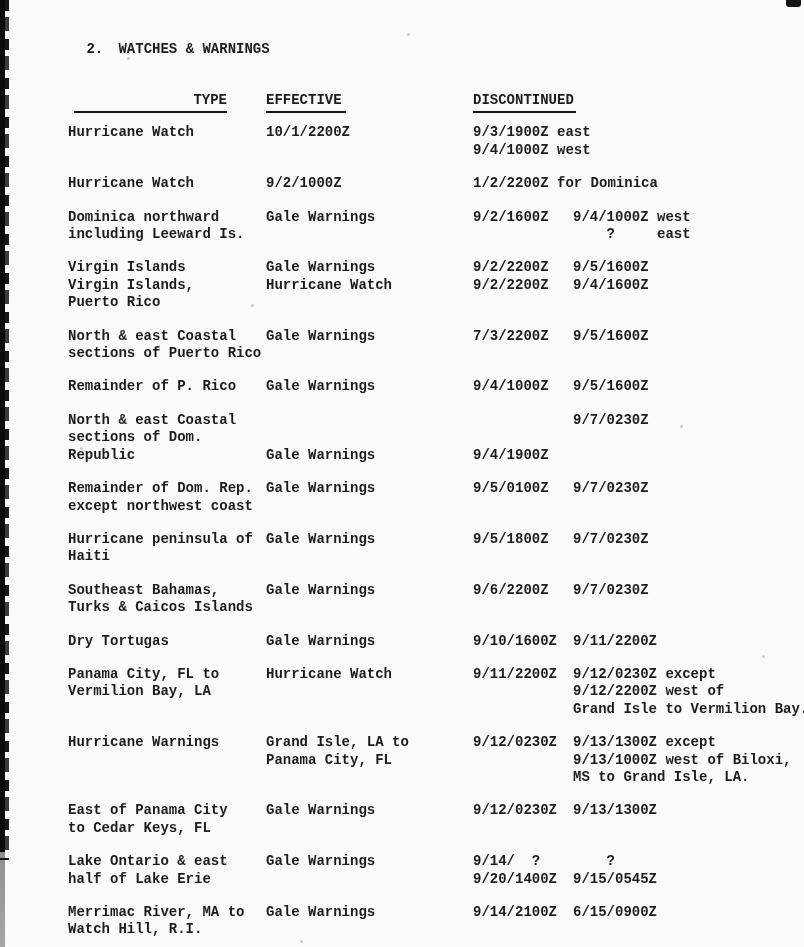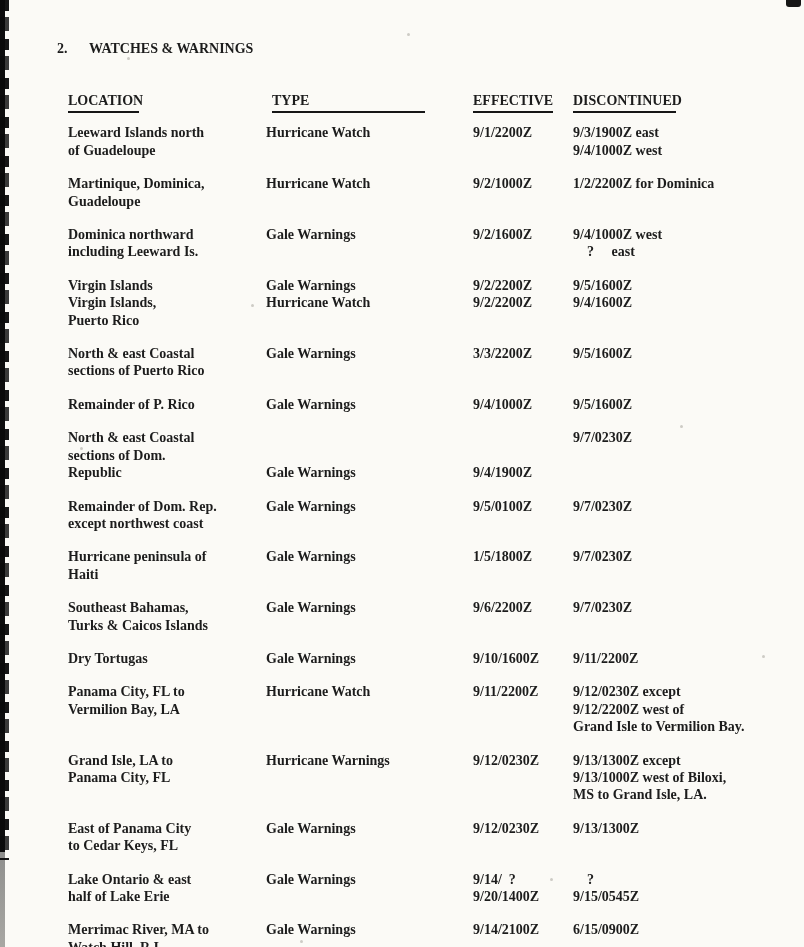--- a/index.html
+++ b/index.html
@@ -6,21 +6,21 @@
   body {
     width: 804px; height: 947px;
     background: #fbfaf6;
     overflow: hidden;
     position: relative;
     font-family: "Liberation Mono", "DejaVu Sans Mono", monospace;
     font-weight: bold;
     font-size: 14px;
     color: #1c1c1c;
   }
-  .page { position: relative; width: 680px; height: 947px; font-family: Liberation Serif, serif; }
+  .page { position: relative; width: 680px; height: 947px; }
 
   
   .scan-strip {
     position: absolute; left: 0; top: 0; width: 5px; height: 947px;
     background: linear-gradient(180deg, #0d0d0d 0px, #0d0d0d 852px, #8f8f8d 852px, #a8a7a3 947px);
   }
   .scan-strip-jagged {
     position: absolute; left: 0; top: 0; width: 9px; height: 860px;
     background:
       repeating-linear-gradient(180deg,
@@ -48,21 +48,21 @@
     align-items: start;
   }
   .thead { margin-bottom: 11px; }
   .hdr span {
     display: inline-block;
     border-bottom: 2px solid #161616;
     padding-bottom: 2px;
     line-height: 17.4px;
   }
   .hdr-location span { width: 71px; }
-  .hdr-type span { width: 153px; margin-left: 6px; text-align: left; }
+  .hdr-type span { width: 153px; margin-left: 6px; text-align: right; }
   .hdr-effective span { width: 80px; }
   .hdr-discontinued span { width: 103px; }
 
   .data-row { margin-bottom: 16px; }
   .cell { white-space: pre; line-height: 17.4px; }
 </style>
 </head>
 <body>
 
 <div class="page">
@@ -82,39 +82,34 @@
 
   <div class="content">
 
     <div class="title-row">
       <span class="title-num">2.</span><span>WATCHES &amp; WARNINGS</span>
     </div>
 
     <div class="tbl">
 
       <div class="row thead">
-        <div class="hdr hdr-location"><span>LOCATION</span></div>
         <div class="hdr hdr-type"><span>TYPE</span></div>
         <div class="hdr hdr-effective"><span>EFFECTIVE</span></div>
         <div class="hdr hdr-discontinued"><span>DISCONTINUED</span></div>
       </div>
 
       <div id="rows-container">
   <div class="row data-row">
-    <div class="cell">Leeward Islands north
-of Guadeloupe</div>
     <div class="cell">Hurricane Watch</div>
-    <div class="cell">9/1/2200Z</div>
+    <div class="cell">10/1/2200Z</div>
     <div class="cell">9/3/1900Z east
 9/4/1000Z west</div>
   </div>
 
   <div class="row data-row">
-    <div class="cell">Martinique, Dominica,
-Guadeloupe</div>
     <div class="cell">Hurricane Watch</div>
     <div class="cell">9/2/1000Z</div>
     <div class="cell">1/2/2200Z for Dominica</div>
   </div>
 
   <div class="row data-row">
     <div class="cell">Dominica northward
 including Leeward Is.</div>
     <div class="cell">Gale Warnings</div>
     <div class="cell">9/2/1600Z</div>
@@ -131,21 +126,21 @@
     <div class="cell">9/2/2200Z
 9/2/2200Z</div>
     <div class="cell">9/5/1600Z
 9/4/1600Z</div>
   </div>
 
   <div class="row data-row">
     <div class="cell">North &amp; east Coastal
 sections of Puerto Rico</div>
     <div class="cell">Gale Warnings</div>
-    <div class="cell">3/3/2200Z</div>
+    <div class="cell">7/3/2200Z</div>
     <div class="cell">9/5/1600Z</div>
   </div>
 
   <div class="row data-row">
     <div class="cell">Remainder of P. Rico</div>
     <div class="cell">Gale Warnings</div>
     <div class="cell">9/4/1000Z</div>
     <div class="cell">9/5/1600Z</div>
   </div>
 
@@ -167,21 +162,21 @@
 except northwest coast</div>
     <div class="cell">Gale Warnings</div>
     <div class="cell">9/5/0100Z</div>
     <div class="cell">9/7/0230Z</div>
   </div>
 
   <div class="row data-row">
     <div class="cell">Hurricane peninsula of
 Haiti</div>
     <div class="cell">Gale Warnings</div>
-    <div class="cell">1/5/1800Z</div>
+    <div class="cell">9/5/1800Z</div>
     <div class="cell">9/7/0230Z</div>
   </div>
 
   <div class="row data-row">
     <div class="cell">Southeast Bahamas,
 Turks &amp; Caicos Islands</div>
     <div class="cell">Gale Warnings</div>
     <div class="cell">9/6/2200Z</div>
     <div class="cell">9/7/0230Z</div>
   </div>
@@ -197,23 +192,23 @@
     <div class="cell">Panama City, FL to
 Vermilion Bay, LA</div>
     <div class="cell">Hurricane Watch</div>
     <div class="cell">9/11/2200Z</div>
     <div class="cell">9/12/0230Z except
 9/12/2200Z west of
 Grand Isle to Vermilion Bay.</div>
   </div>
 
   <div class="row data-row">
+    <div class="cell">Hurricane Warnings</div>
     <div class="cell">Grand Isle, LA to
 Panama City, FL</div>
-    <div class="cell">Hurricane Warnings</div>
     <div class="cell">9/12/0230Z</div>
     <div class="cell">9/13/1300Z except
 9/13/1000Z west of Biloxi,
 MS to Grand Isle, LA.</div>
   </div>
 
   <div class="row data-row">
     <div class="cell">East of Panama City
 to Cedar Keys, FL</div>
     <div class="cell">Gale Warnings</div>

